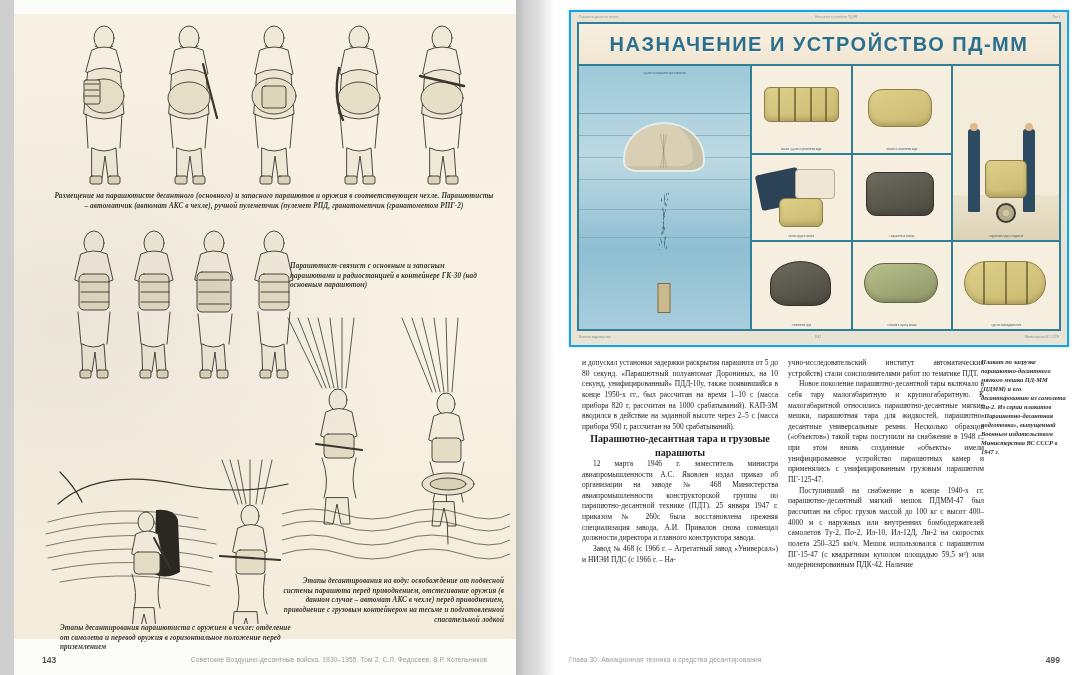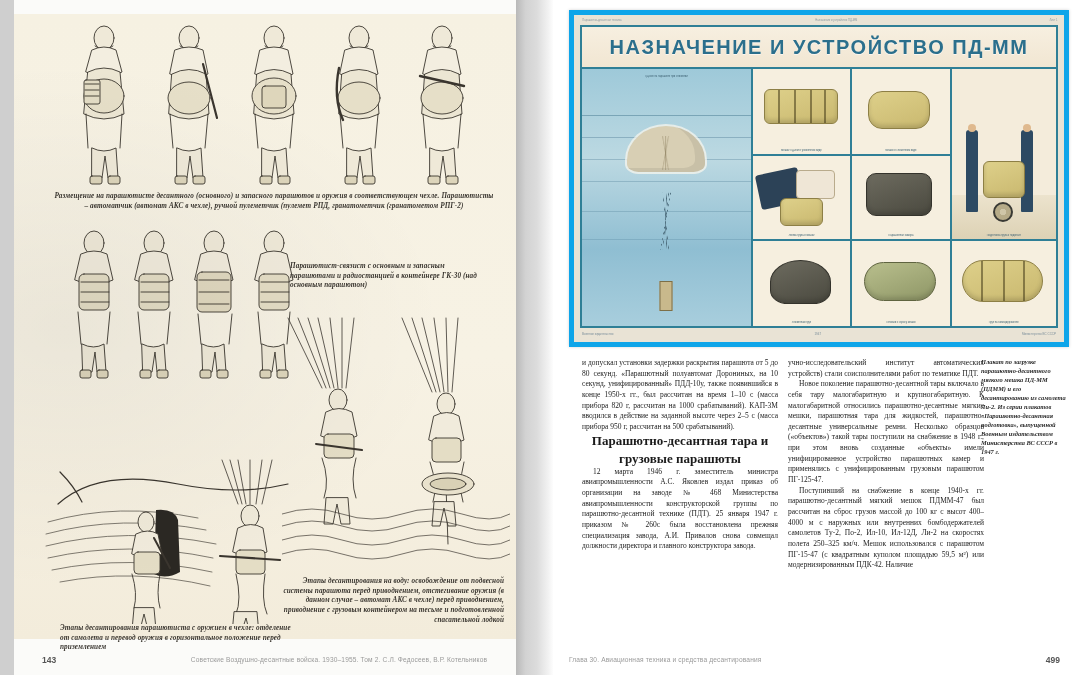--- a/index.html
+++ b/index.html
@@ -73,21 +73,21 @@
     background: #ffffff;
   }
 
   
   #poster-wrap {
     position: absolute; left: 16px; top: 10px; width: 500px; height: 337px;
   }
   #poster {
     position: absolute; inset: 0;
     background: #e9e3d5;
-    border: 5px solid #0ea5e9;
+    border: 2px solid #0ea5e9;
     box-shadow: 0 0 3px rgba(0,0,0,.18);
   }
   #poster-head-line {
     position:absolute; left:6px; top:3px; right:6px; height:6px;
     font-size: 3px; color:#6b7e8c; overflow:hidden;
     font-family:"Liberation Sans",sans-serif;
     display:flex; justify-content:space-between;
   }
   #poster-head-line span{ transform: scale(.9); opacity:.75; }
   #poster-inner {
@@ -195,21 +195,21 @@
     text-align: justify;
     color:#1b1b1b;
     -webkit-hyphens:auto; hyphens:auto;margin-left:13px;
   }
   #col1 { left: 16px; width: 196px; }
   #col2 { left: 222px; width: 196px; }
   .col p { text-indent: 11px; margin: 0; }
   .col p.noind { text-indent: 0; }
   .subhead {
     text-align:center; font-weight:bold; text-indent:0 !important;
-    margin: 7px 0 2px 0; line-height:1.32; font-size:13px;
+    margin: 7px 0 2px 0; line-height:1.32; font-size:10px;
   }
   #sidenote {
     position:absolute; left: 428px; top:358px; width: 86px;
     font-style: italic; font-weight:bold;
     font-size: 6.4px; line-height:1.4; color:#2c2c2c;
   }
   #pg-right-num{
     position:absolute; right:20px; top:655px;
     font-family:"Liberation Sans", sans-serif;
     font-size:8.5px; font-weight:bold; color:#555;
@@ -535,20 +535,21 @@
           <span>1947</span>
           <span>Министерство ВС СССР</span>
         </div>
       </div>
     </div>
 
     <div class="col" id="col1">
       <p class="noind">и допускал установки задержки раскрытия парашюта от 5 до 80 секунд. «Парашютный полуавтомат Дорониных, на 10 секунд, унифицированный» ПДД-10у, также появившийся в конце 1950-х гг., был рассчитан на время 1–10 с (масса прибора 820 г, рассчитан на 1000 срабатываний). КАП-3М вводился в действие на заданной высоте через 2–5 с (масса прибора 950 г, рассчитан на 500 срабатываний).</p>
       <p class="subhead">Парашютно-десантная тара и грузовые парашюты</p>
       <p>12 марта 1946 г. заместитель министра авиапромышленности А.С. Яковлев издал приказ об организации на заводе № 468 Министерства авиапромышленности конструкторской группы по парашютно-десантной технике (ПДТ). 25 января 1947 г. приказом № 260с была восстановлена прежняя специализация завода, А.И. Привалов снова совмещал должности директора и главного конструктора завода.</p>
+      <p>Завод № 468 (с 1966 г. – Агрегатный завод «Универсал») и НИЭИ ПДС (с 1966 г. – На-</p>
     </div>
 
     <div class="col" id="col2">
       <p class="noind">учно-исследовательский институт автоматических устройств) стали соисполнителями работ по тематике ПДТ.</p>
       <p>Новое поколение парашютно-десантной тары включало в себя тару малогабаритную и крупногабаритную. К малогабаритной относились парашютно-десантные мягкие мешки, парашютная тара для жидкостей, парашютно-десантные универсальные ремни. Несколько образцов («объектов») такой тары поступили на снабжение в 1948 г., при этом вновь созданные «объекты» имели унифицированное устройство парашютных камер и применялись с унифицированным грузовым парашютом ПГ-125-47.</p>
       <p>Поступивший на снабжение в конце 1940-х гг. парашютно-десантный мягкий мешок ПДММ-47 был рассчитан на сброс грузов массой до 100 кг с высот 400–4000 м с наружных или внутренних бомбодержателей самолетов Ту-2, По-2, Ил-10, Ил-12Д, Ли-2 на скоростях полета 250–325 км/ч. Мешок использовался с парашютом ПГ-15-47 (с квадратным куполом площадью 59,5 м²) или модернизированным ПДК-42. Наличие</p>
     </div>
 
     <div id="sidenote">Плакат по загрузке парашютно-десантного мягкого мешка ПД-ММ (ПДММ) и его десантированию из самолета Ли-2. Из серии плакатов «Парашютно-десантная подготовка», выпущенной Военным издательством Министерства ВС СССР в 1947 г.</div>
 

